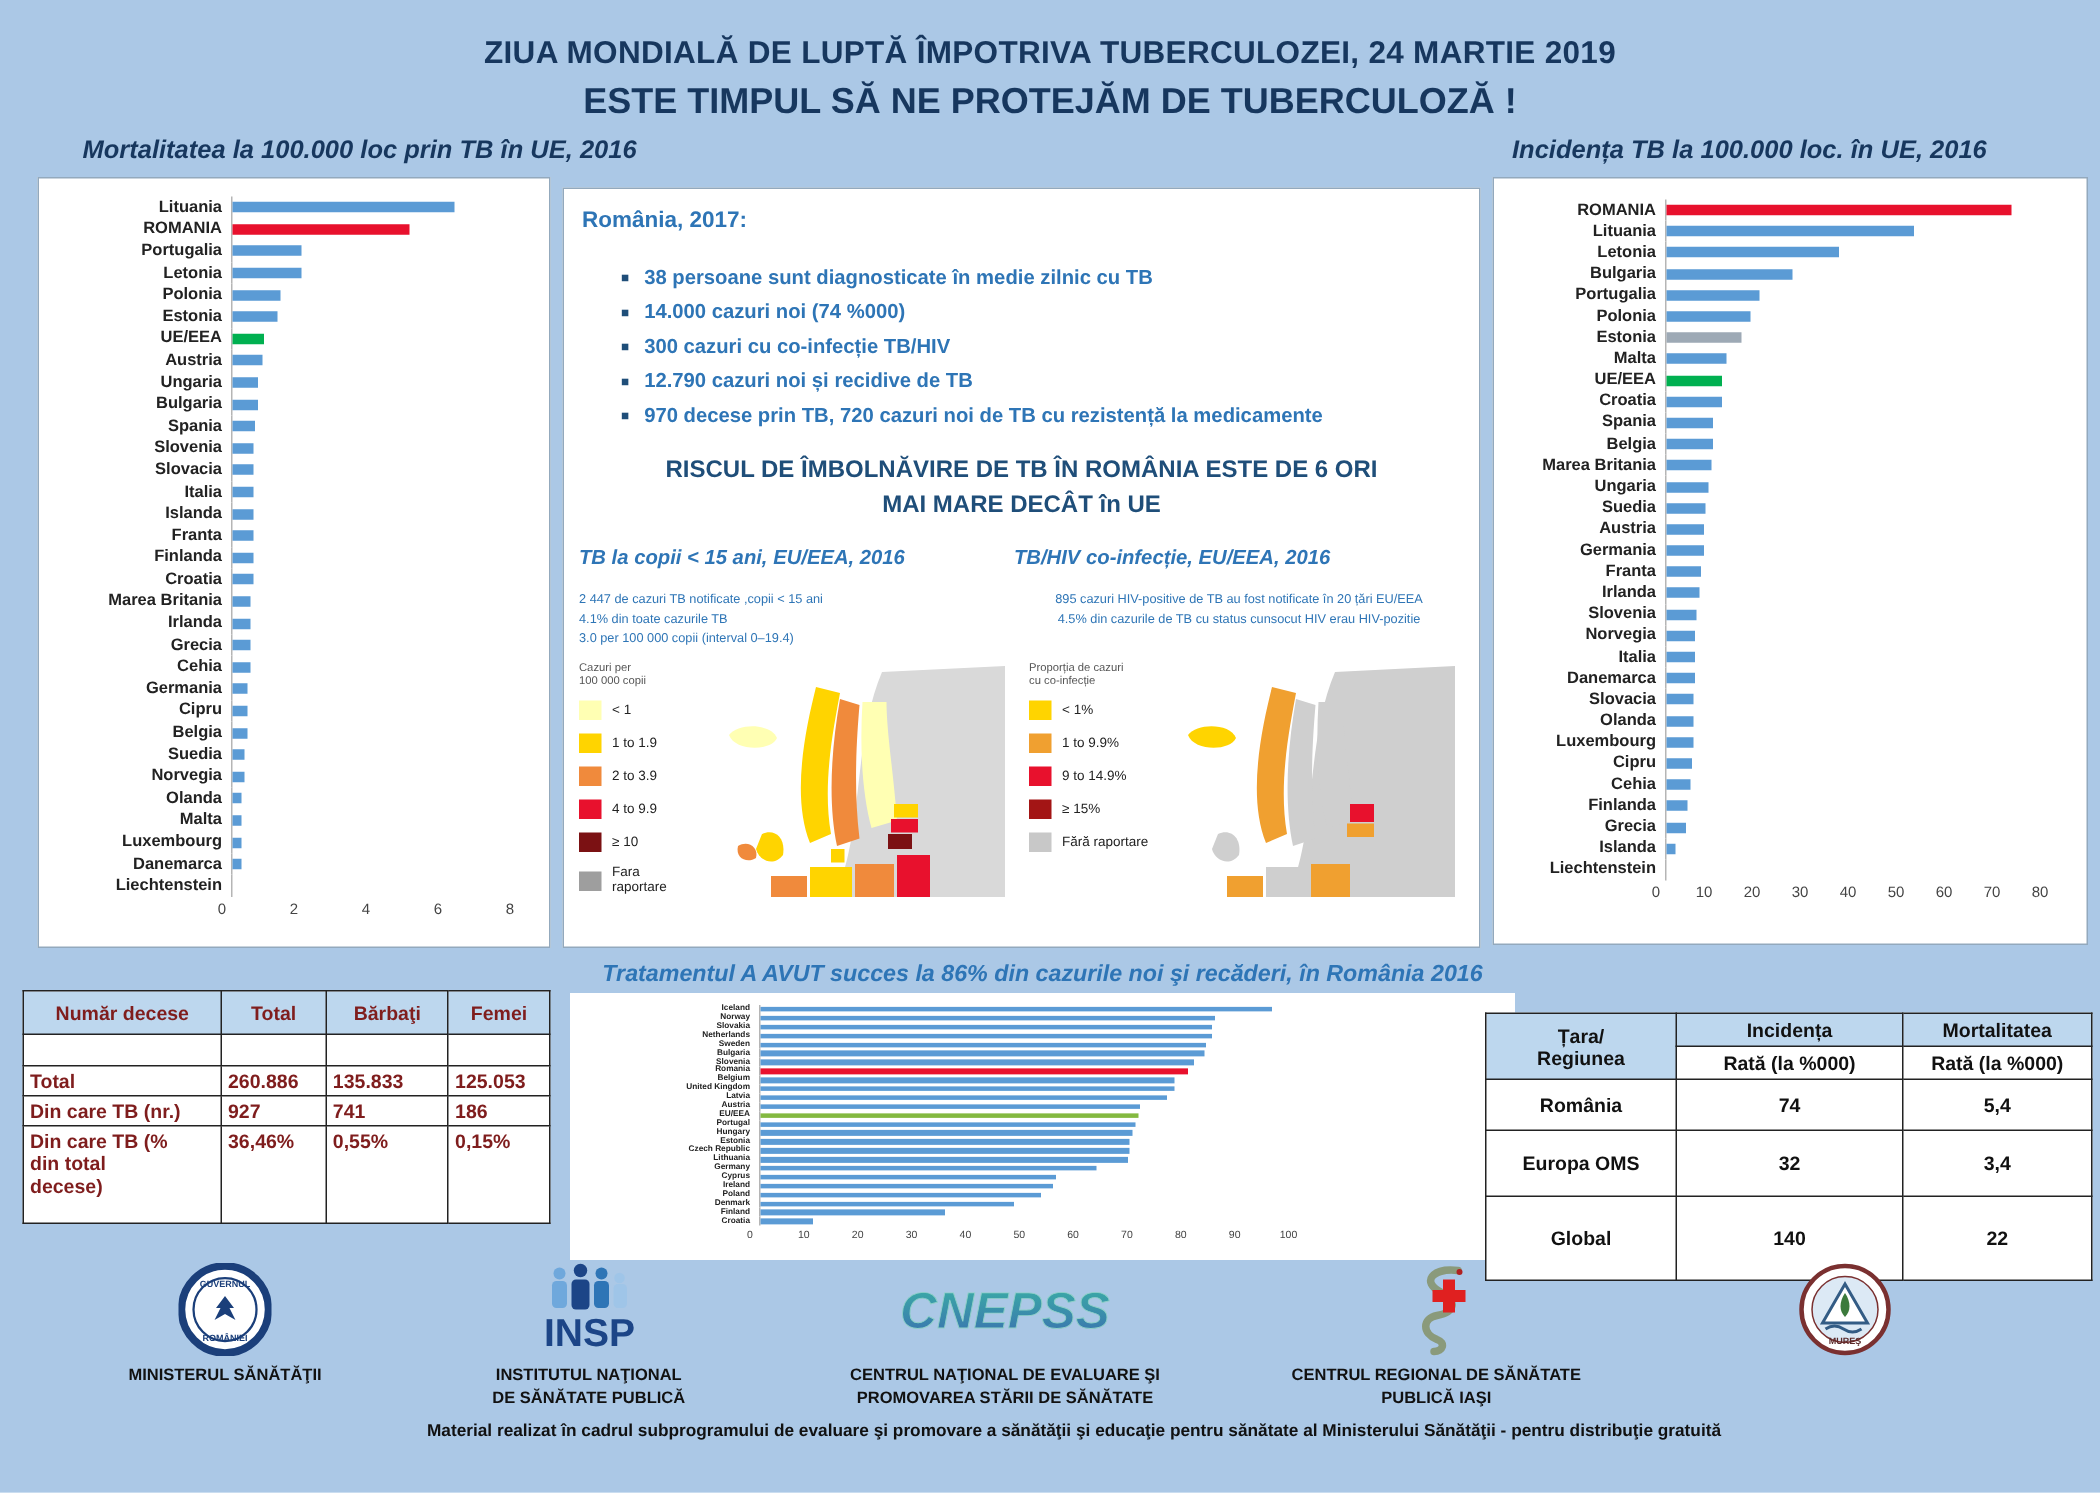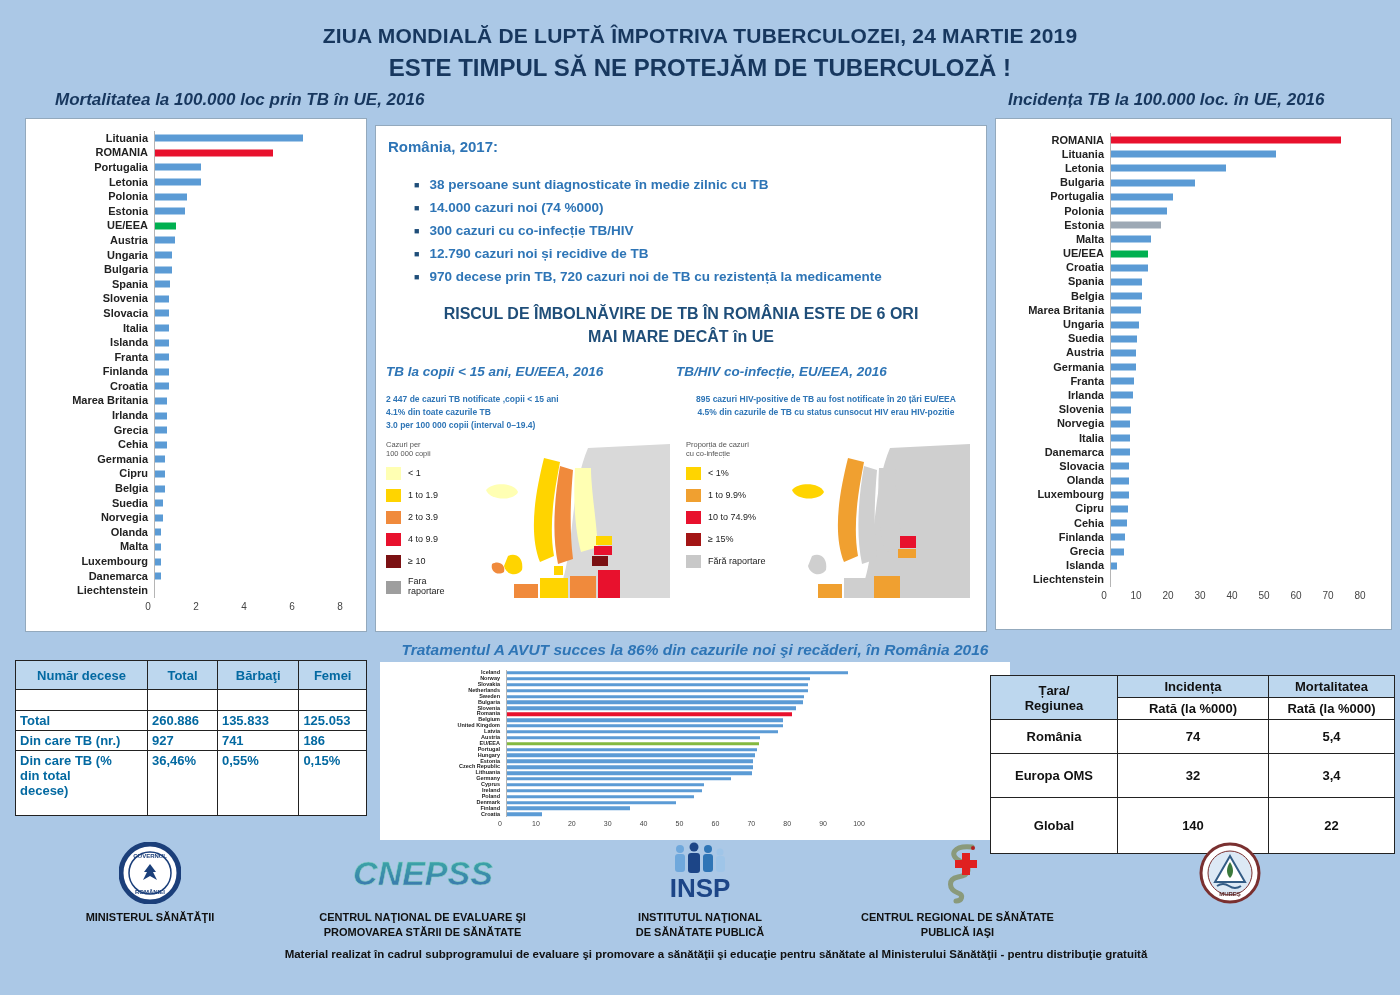--- a/index.html
+++ b/index.html
@@ -37,37 +37,37 @@
   #panel-info{padding:0;}
   .info-title{color:#2e75b6;font-size:15px;font-weight:700;padding:12px 0 0 12px;}
   .bullets{margin:22px 0 0 38px;}
   .bullet{display:flex;align-items:flex-start;margin-bottom:8px;color:#2e75b6;font-size:13.5px;font-weight:700;}
   .bullet .bmark{color:#1f4e79;font-size:9px;margin:3px 10px 0 0;}
   .risk{margin-top:18px;text-align:center;color:#1f4e79;font-size:16px;font-weight:700;line-height:1.45;}
 
   .maps-titles{display:flex;margin:16px 0 0 10px;}
   .map-title{font-size:13.5px;font-weight:700;font-style:italic;color:#2e75b6;}
   .maps-notes{display:flex;margin:14px 0 0 10px;}
-  .map-note{font-size:8.5px;font-weight:700;color:#2e75b6;line-height:1.5;}
+  .map-note{font-size:8.5px;font-weight:400;color:#2e75b6;line-height:1.5;}
   .maps-row{display:flex;margin-top:8px;}
   .map-half{display:flex;}
   .legend-col{width:84px;padding-left:10px;}
   .legend-title{font-size:7.5px;color:#555;white-space:pre-line;line-height:1.3;margin-bottom:8px;}
   .legend-item{display:flex;align-items:center;margin-bottom:9px;}
   .legend-swatch{width:15px;height:13px;margin-right:7px;flex:0 0 auto;}
   .legend-label{font-size:9px;color:#222;white-space:pre-line;line-height:1.1;}
   .map-svg{flex:0 0 auto;}
 
   
   #treat-title{position:absolute;left:375px;top:641px;width:640px;text-align:center;color:#2e75b6;font-size:15.5px;font-weight:700;font-style:italic;}
 
   
   table{border-collapse:collapse;}
   .dtable{position:absolute;left:15px;top:660px;width:352px;background:#fff;font-size:13px;}
-  .dtable th,.dtable td{border:1px solid #222;font-weight:700;color:#0369a1;padding:2px 4px;}
+  .dtable th,.dtable td{border:1px solid #222;font-weight:700;color:#7f1d1d;padding:2px 4px;}
   .dtable thead th{background:#bdd7ee;height:24px;}
   .dtable .empty td{height:16px;border-top:none;}
   .dtable td.tall{height:60px;vertical-align:top;}
   .rtable{position:absolute;left:990px;top:675px;width:405px;background:#fff;font-size:13px;}
   .rtable th,.rtable td{border:1px solid #222;text-align:center;font-weight:700;color:#111;padding:3px 4px;}
   .rtable th.blue{background:#bdd7ee;}
   .rtable .r1{height:34px;}.rtable .r2{height:44px;}.rtable .r3{height:56px;}
   .preline{white-space:pre-line;}
 
   
@@ -398,21 +398,21 @@
           <div class="legend-item">
               <span class="legend-swatch" style="background: rgb(255, 212, 0);"></span>
               <span class="legend-label">&lt; 1%</span>
             </div>
           <div class="legend-item">
               <span class="legend-swatch" style="background: rgb(240, 160, 48);"></span>
               <span class="legend-label">1 to 9.9%</span>
             </div>
           <div class="legend-item">
               <span class="legend-swatch" style="background: rgb(232, 17, 45);"></span>
-              <span class="legend-label">10 to 74.9%</span>
+              <span class="legend-label">9 to 14.9%</span>
             </div>
           <div class="legend-item">
               <span class="legend-swatch" style="background: rgb(163, 21, 21);"></span>
               <span class="legend-label">≥ 15%</span>
             </div>
           <div class="legend-item">
               <span class="legend-swatch" style="background: rgb(200, 200, 200);"></span>
               <span class="legend-label">Fără raportare</span>
             </div>
         </div>
@@ -893,54 +893,54 @@
         <svg width="62" height="62" viewBox="0 0 62 62">
           <circle cx="31" cy="31" r="29" fill="#fff" stroke="#1b3f7a" stroke-width="5"></circle>
           <circle cx="31" cy="31" r="21" fill="none" stroke="#1b3f7a" stroke-width="1.5"></circle>
           <text x="31" y="16" text-anchor="middle" font-size="6" font-weight="bold" fill="#1b3f7a">GUVERNUL</text>
           <text x="31" y="52" text-anchor="middle" font-size="6" font-weight="bold" fill="#1b3f7a">ROMÂNIEI</text>
           <path d="M31,22 L37,30 L34,30 L38,38 L31,34 L24,38 L28,30 L25,30 Z" fill="#1b3f7a"></path>
         </svg>
       </div>
       <div class="logo-label preline">MINISTERUL SĂNĂTĂŢII</div>
     </div>
-    <div class="logo-cell" style="width:290px;">
-      <div class="logo-art">
-        <svg width="180" height="56" viewBox="0 0 180 56">
-          <defs>
-            <linearGradient id="cng" x1="0" y1="0" x2="0" y2="1">
-              <stop offset="0" stop-color="#3bb1a5"></stop>
-                <stop offset="1" stop-color="#3a6fb0"></stop>
-            </linearGradient>
-          </defs>
-          <text x="90" y="40" text-anchor="middle" font-size="34" font-style="italic" font-weight="bold" fill="url(#cng)" stroke="#8fd0c8" stroke-width="0.6">CNEPSS</text>
-        </svg>
-      </div>
-      <div class="logo-label preline">CENTRUL NAŢIONAL DE EVALUARE ŞI
-PROMOVAREA STĂRII DE SĂNĂTATE</div>
-    </div>
     <div class="logo-cell" style="width:230px;">
       <div class="logo-art">
         <svg width="100" height="64" viewBox="0 0 100 64">
           <g>
             <circle cx="30" cy="8" r="4" fill="#6fa8dc"></circle>
               <rect x="25" y="13" width="10" height="18" rx="3" fill="#6fa8dc"></rect>
             <circle cx="44" cy="6" r="4.5" fill="#1c4587"></circle>
               <rect x="38" y="12" width="12" height="20" rx="3" fill="#1c4587"></rect>
             <circle cx="58" cy="8" r="4" fill="#2e75b6"></circle>
               <rect x="53" y="13" width="10" height="18" rx="3" fill="#2e75b6"></rect>
             <circle cx="70" cy="11" r="3.5" fill="#9fc5e8"></circle>
               <rect x="66" y="15" width="9" height="16" rx="3" fill="#9fc5e8"></rect>
           </g>
           <text x="50" y="56" text-anchor="middle" font-size="26" font-weight="bold" fill="#1c4587">INSP</text>
         </svg>
       </div>
       <div class="logo-label preline">INSTITUTUL NAŢIONAL
 DE SĂNĂTATE PUBLICĂ</div>
     </div>
+    <div class="logo-cell" style="width:290px;">
+      <div class="logo-art">
+        <svg width="180" height="56" viewBox="0 0 180 56">
+          <defs>
+            <linearGradient id="cng" x1="0" y1="0" x2="0" y2="1">
+              <stop offset="0" stop-color="#3bb1a5"></stop>
+                <stop offset="1" stop-color="#3a6fb0"></stop>
+            </linearGradient>
+          </defs>
+          <text x="90" y="40" text-anchor="middle" font-size="34" font-style="italic" font-weight="bold" fill="url(#cng)" stroke="#8fd0c8" stroke-width="0.6">CNEPSS</text>
+        </svg>
+      </div>
+      <div class="logo-label preline">CENTRUL NAŢIONAL DE EVALUARE ŞI
+PROMOVAREA STĂRII DE SĂNĂTATE</div>
+    </div>
     <div class="logo-cell" style="width:250px;">
       <div class="logo-art">
         <svg width="64" height="64" viewBox="0 0 64 64">
           <path d="M46,6 C28,4 22,14 34,20 C46,26 44,34 32,36 C22,38 22,48 32,52 C38,54 36,60 30,60" fill="none" stroke="#8a9a7b" stroke-width="5" stroke-linecap="round"></path>
           <circle cx="47" cy="7" r="2" fill="#b02020"></circle>
           <g fill="#e02020">
             <rect x="36" y="12" width="8" height="22"></rect>
             <rect x="29" y="19" width="22" height="8"></rect>
           </g>
         </svg>

